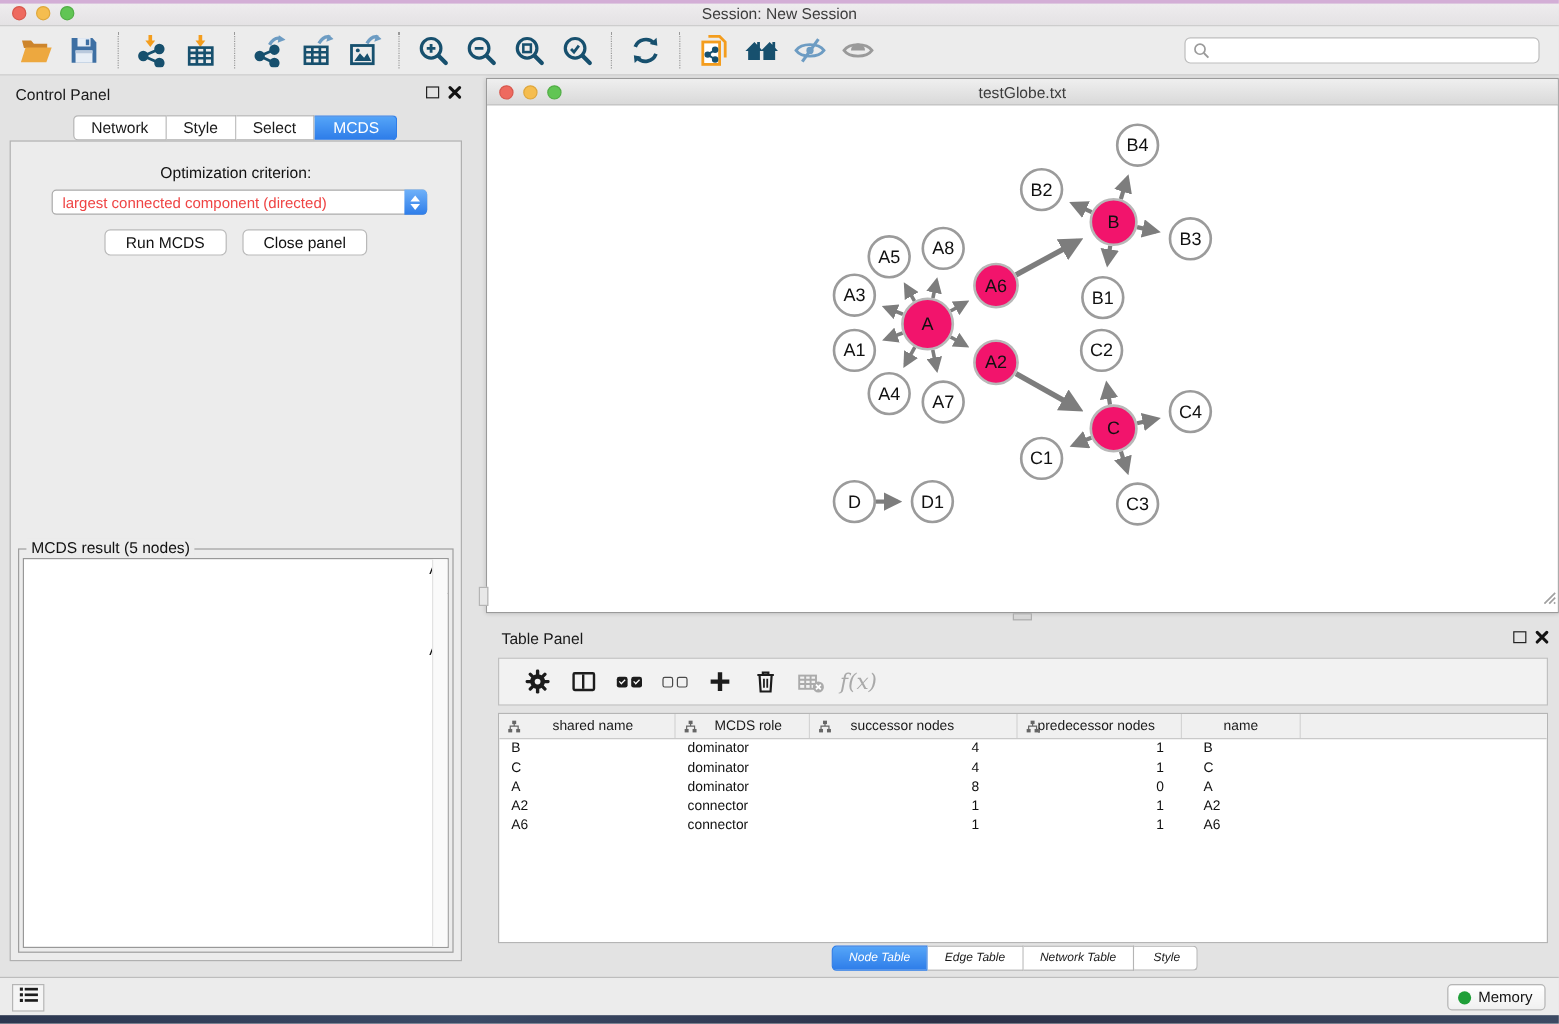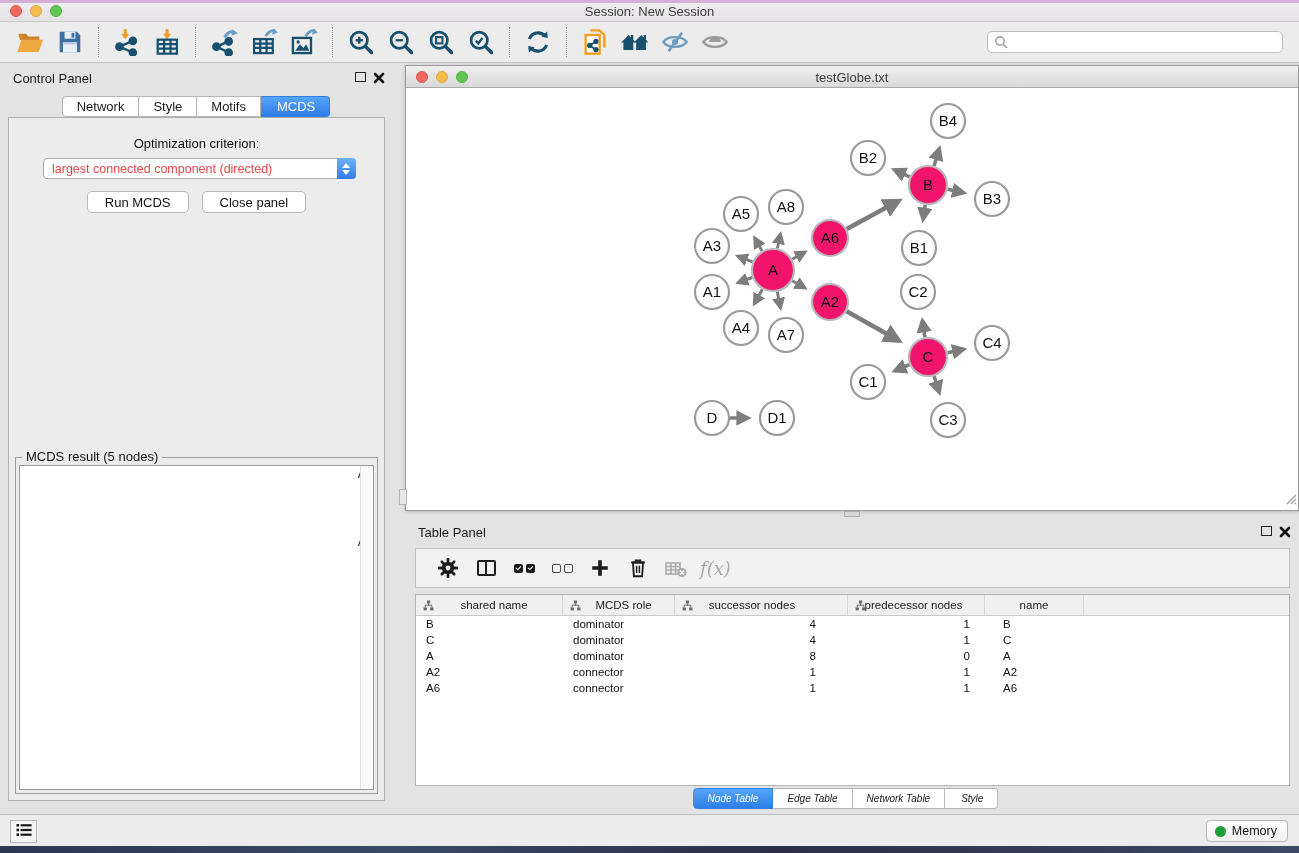--- a/index.html
+++ b/index.html
@@ -292,21 +292,21 @@
         </span>
       </div>
       <div class="seg-tabs">
         <div class="seg">
             <span>Network</span>
           </div>
         <div class="seg">
             <span>Style</span>
           </div>
         <div class="seg">
-            <span>Motifs</span>
+            <span>Select</span>
           </div>
         <div class="seg active">
             <span>MCDS</span>
           </div>
       </div>
       <div class="cp-box">
         <div class="opt-label">Optimization criterion:</div>
         <div class="criterion">
           <span class="criterion-text">largest connected component (directed)</span>
           <span class="stepper"></span>

